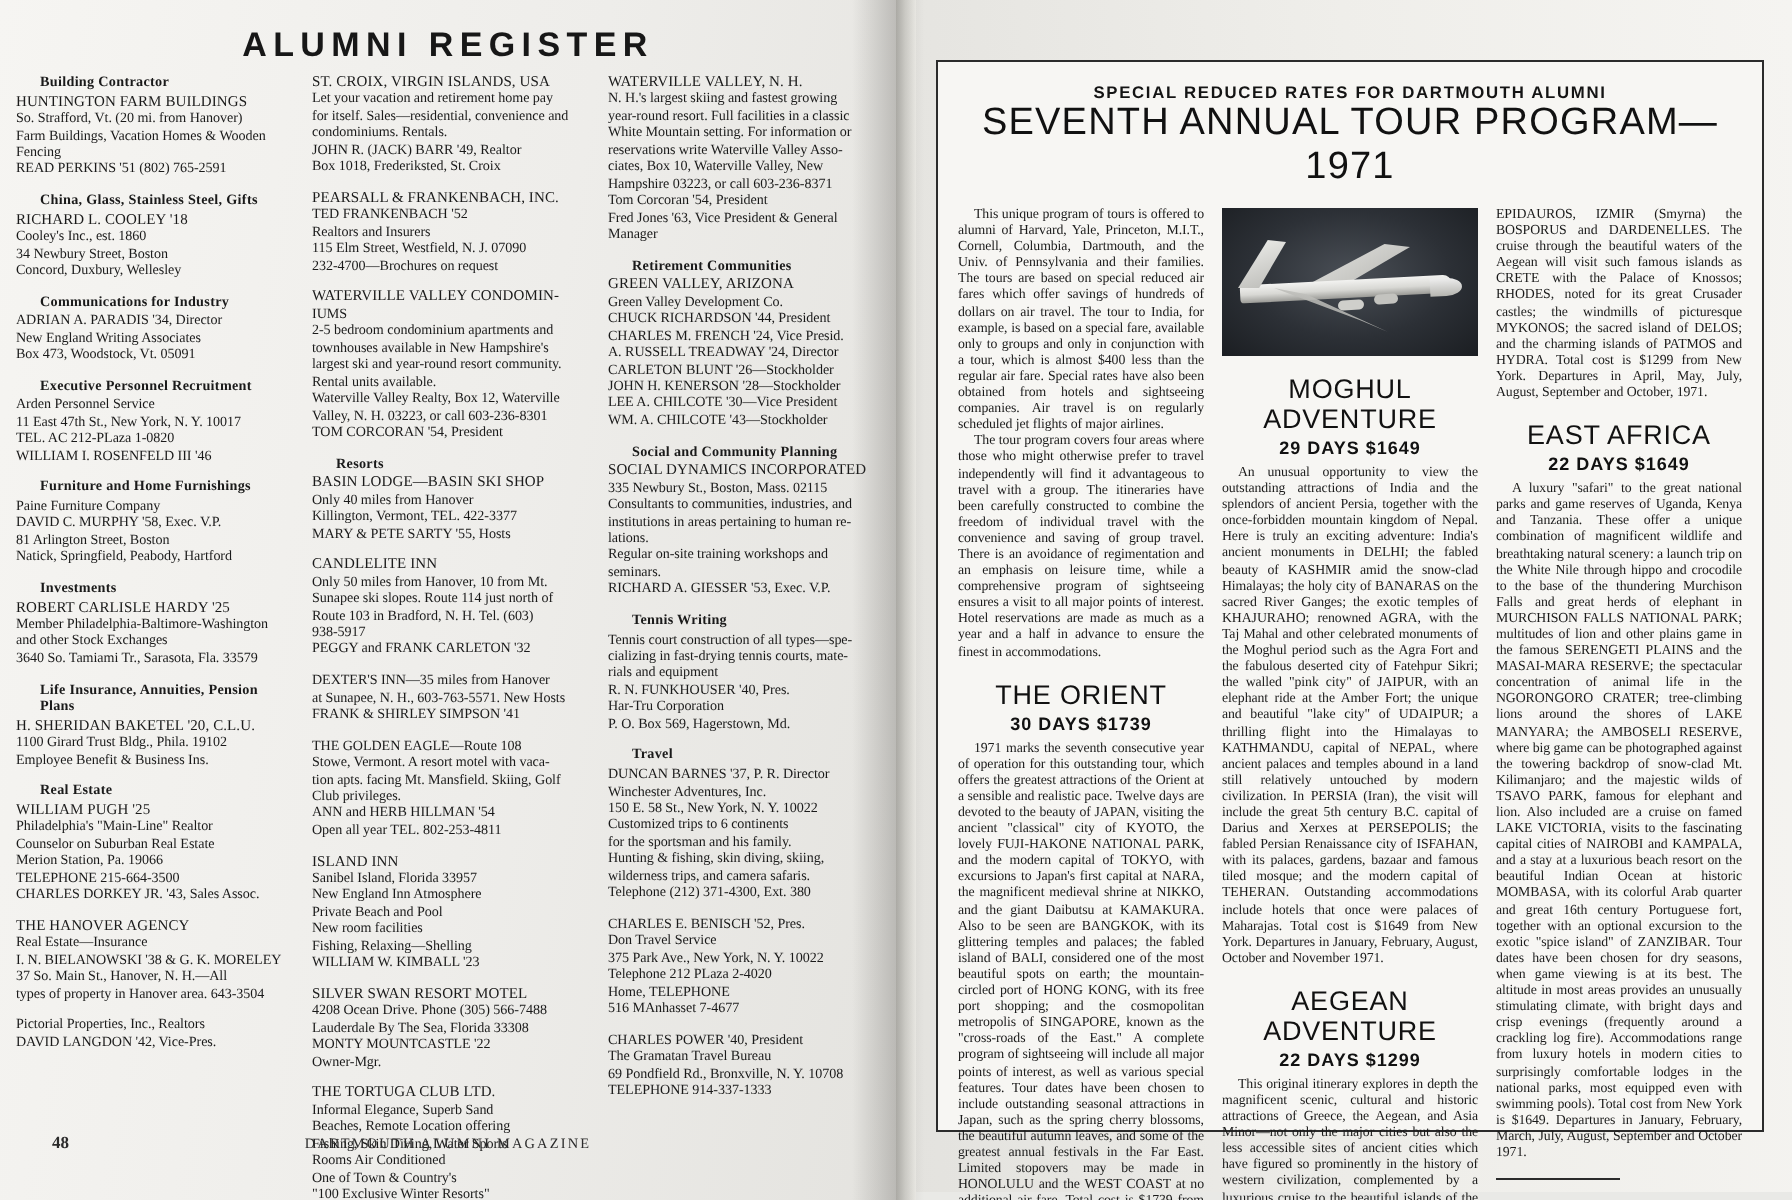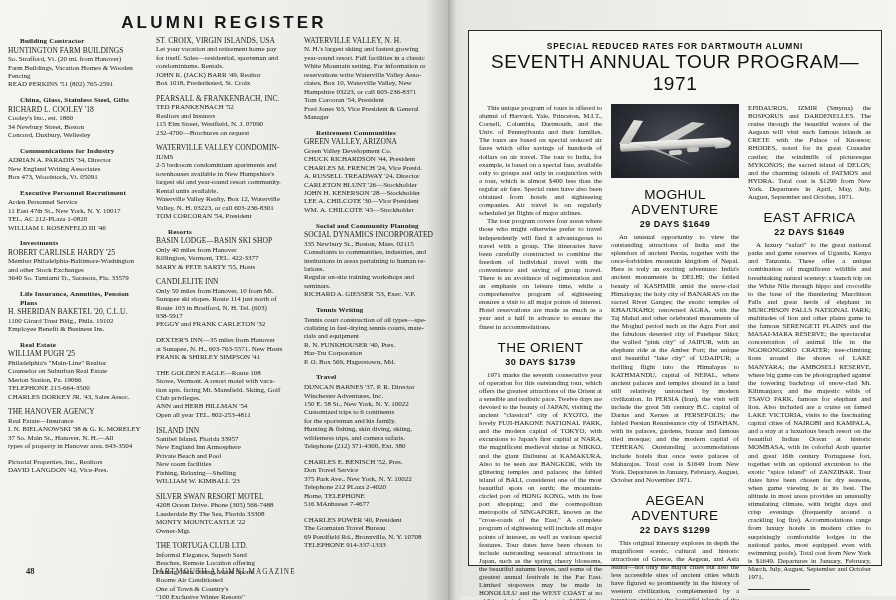--- a/index.html
+++ b/index.html
@@ -219,20 +219,27 @@
             <div class="ln">Box 473, Woodstock, Vt. 05091</div>
           </div>
           <div class="blk">
             <div class="cat">Executive Personnel Recruitment</div>
             <div class="ln">Arden Personnel Service</div>
             <div class="ln">11 East 47th St., New York, N. Y. 10017</div>
             <div class="ln">TEL. AC 212-PLaza 1-0820</div>
             <div class="ln">WILLIAM I. ROSENFELD III '46</div>
           </div>
           <div class="blk">
+            <div class="cat">Furniture and Home Furnishings</div>
+            <div class="ln">Paine Furniture Company</div>
+            <div class="ln">DAVID C. MURPHY '58, Exec. V.P.</div>
+            <div class="ln">81 Arlington Street, Boston</div>
+            <div class="ln">Natick, Springfield, Peabody, Hartford</div>
+          </div>
+          <div class="blk">
             <div class="cat">Investments</div>
             <div class="ln caps">ROBERT CARLISLE HARDY '25</div>
             <div class="ln">Member Philadelphia-Baltimore-Washington</div>
             <div class="ln">and other Stock Exchanges</div>
             <div class="ln">3640 So. Tamiami Tr., Sarasota, Fla. 33579</div>
           </div>
           <div class="blk">
             <div class="cat">Life Insurance, Annuities, Pension Plans</div>
             <div class="ln caps">H. SHERIDAN BAKETEL '20, C.L.U.</div>
             <div class="ln">1100 Girard Trust Bldg., Phila. 19102</div>
@@ -256,21 +263,21 @@
           </div>
           <div class="blk">
             <div class="ln">Pictorial Properties, Inc., Realtors</div>
             <div class="ln">DAVID LANGDON '42, Vice-Pres.</div>
           </div>
         </div>
       <div class="col c2">
           <div class="blk">
             <div class="ln caps">ST. CROIX, VIRGIN ISLANDS, USA</div>
             <div class="ln">Let your vacation and retirement home pay</div>
-            <div class="ln">for itself. Sales—residential, sportsman and</div>
+            <div class="ln">for itself. Sales—residential, convenience and</div>
             <div class="ln">condominiums. Rentals.</div>
             <div class="ln">JOHN R. (JACK) BARR '49, Realtor</div>
             <div class="ln">Box 1018, Frederiksted, St. Croix</div>
           </div>
           <div class="blk">
             <div class="ln caps">PEARSALL &amp; FRANKENBACH, INC.</div>
             <div class="ln">TED FRANKENBACH '52</div>
             <div class="ln">Realtors and Insurers</div>
             <div class="ln">115 Elm Street, Westfield, N. J. 07090</div>
             <div class="ln">232-4700—Brochures on request</div>

